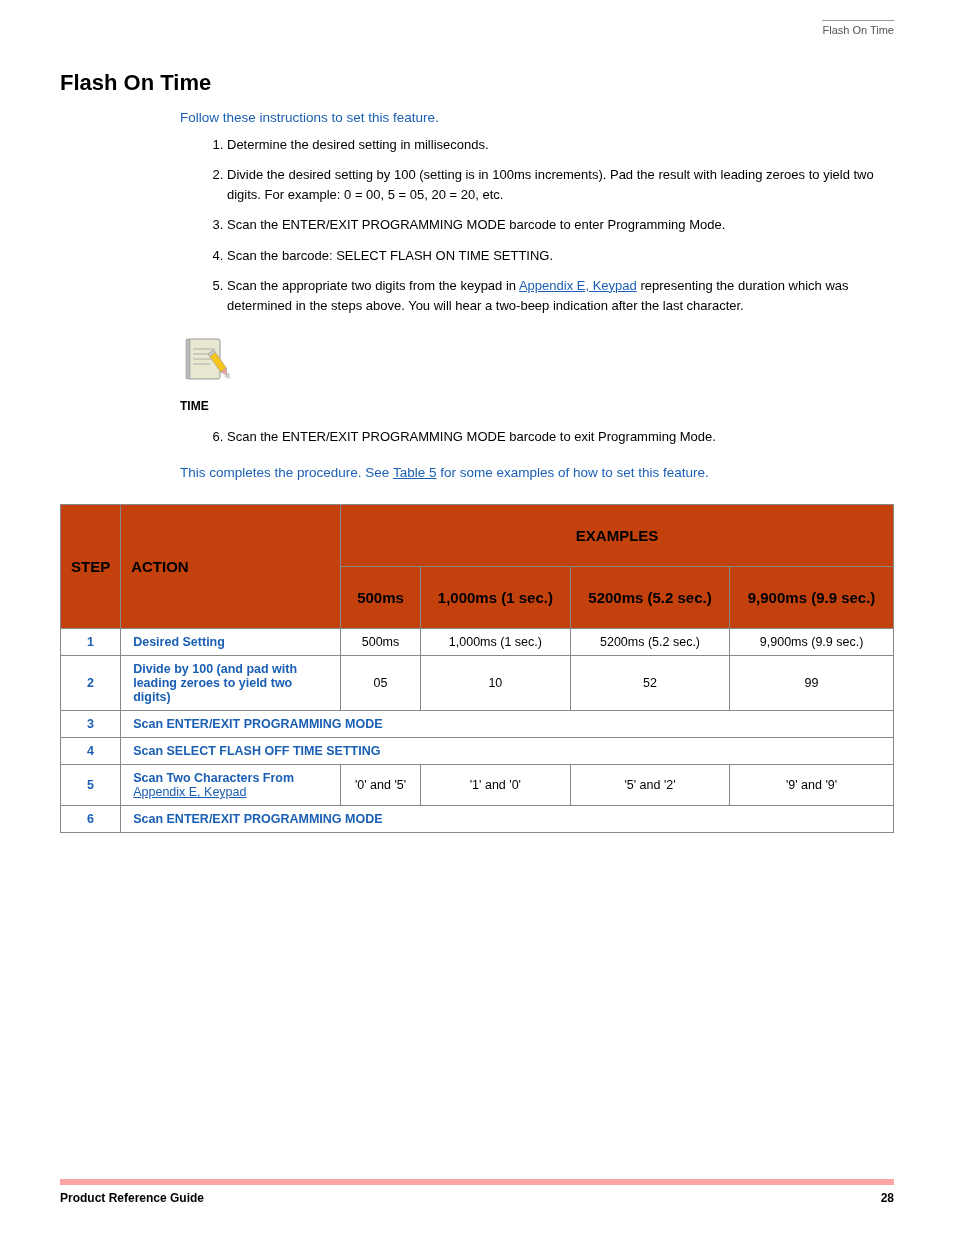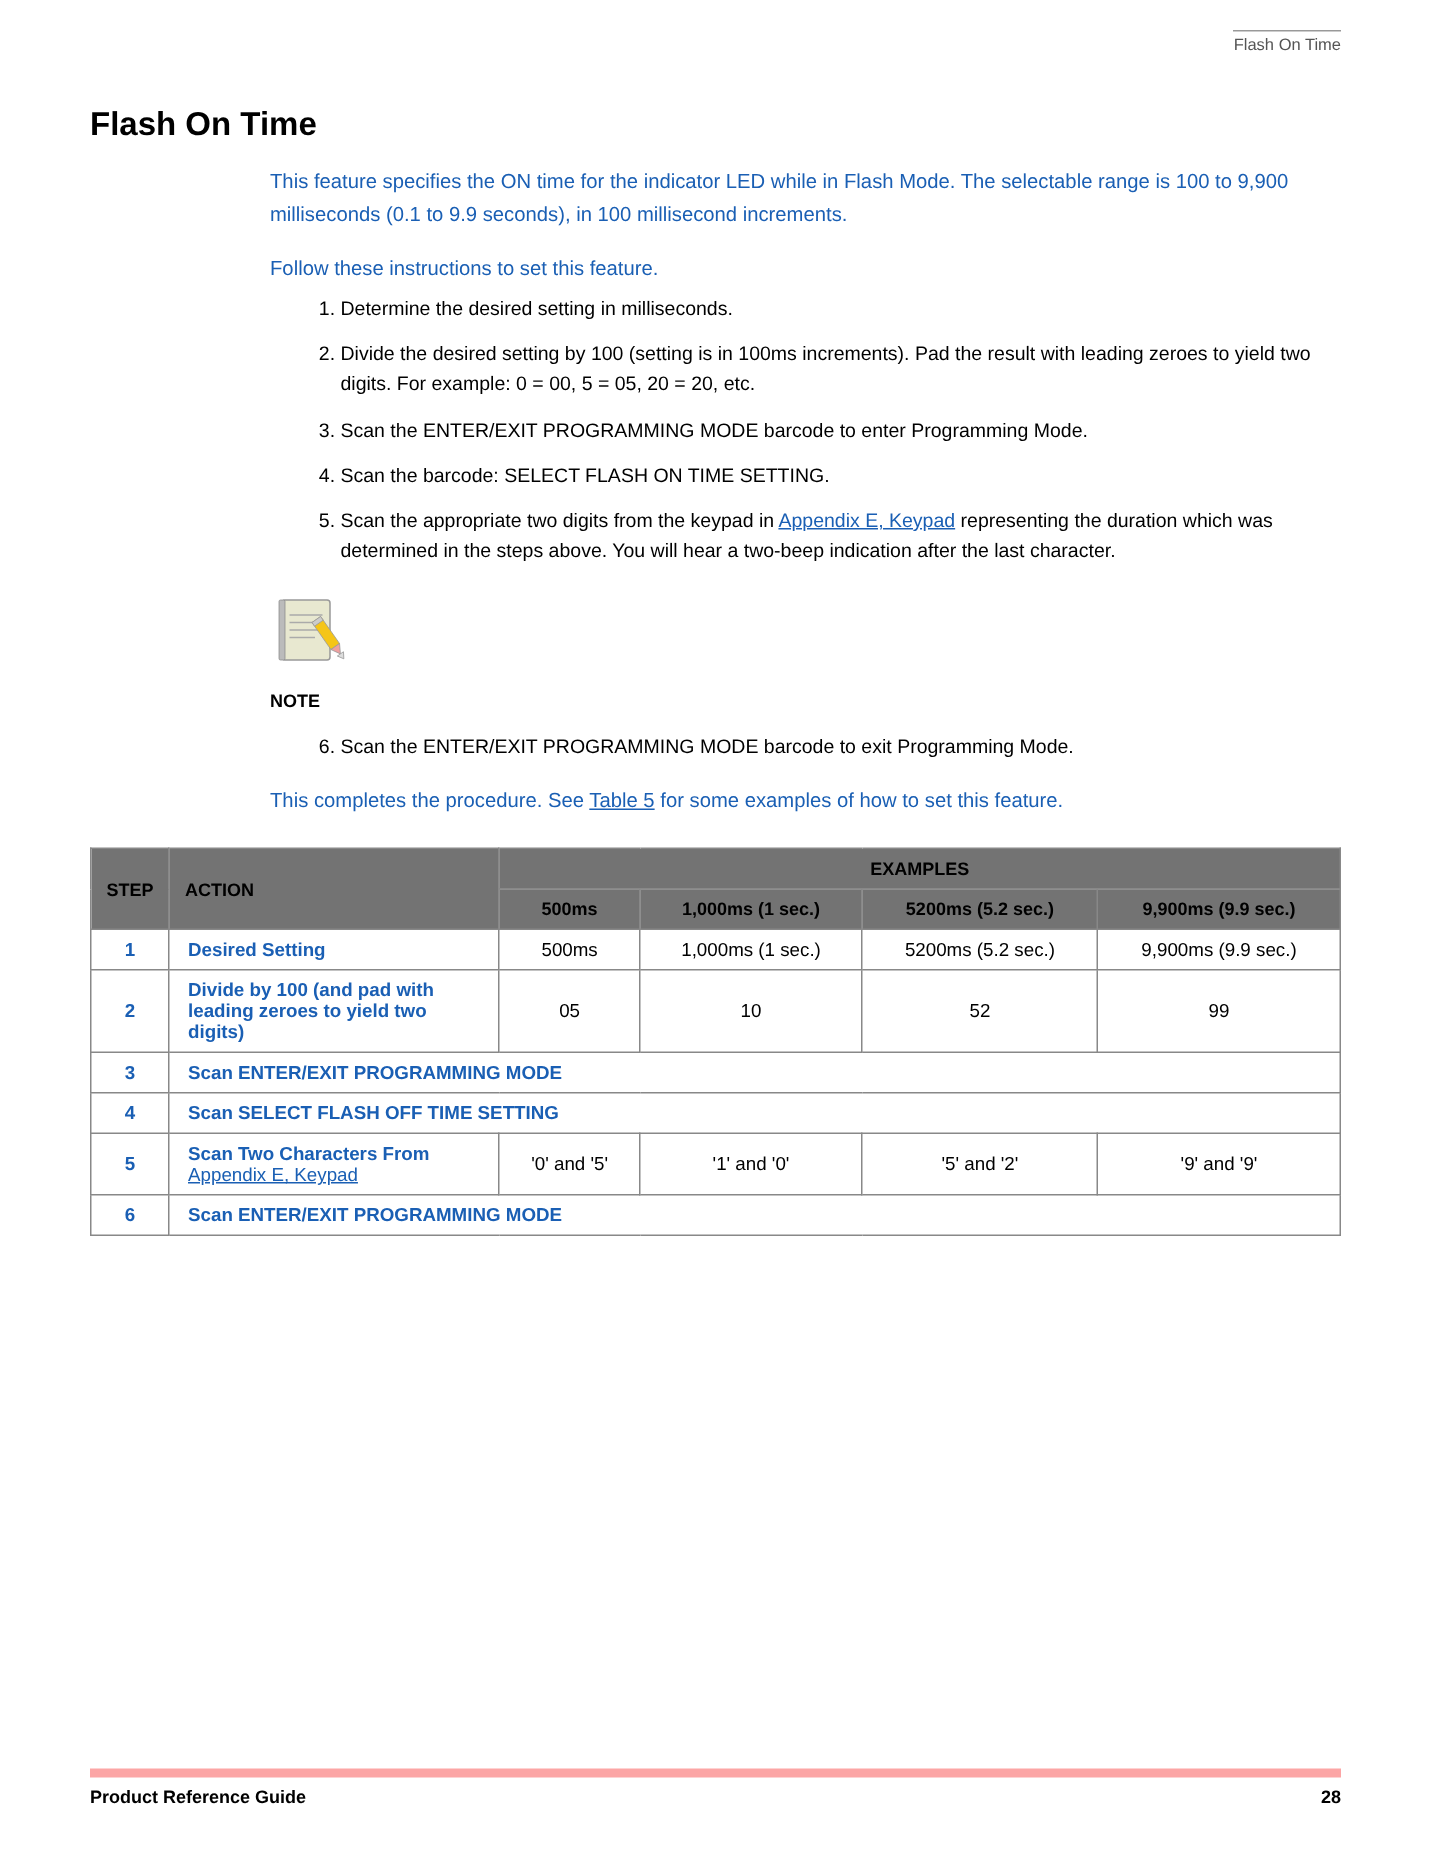--- a/index.html
+++ b/index.html
@@ -113,25 +113,25 @@
       font-weight: bold;
       color: #1a5fb4;
       margin-bottom: 8px;
     }
     table.main-table {
       width: 100%;
       border-collapse: collapse;
       font-size: 12.5px;
     }
     table.main-table th {
-      background: #737373;
+      background: #c2410c;
       border: 1px solid #888;
-      padding: 6px 10px;
-      font-weight: bold;
-      font-size: 12px;
+      padding: 22px 10px;
+      font-weight: bold;
+      font-size: 15px;
       text-align: center;
     }
     table.main-table th.left {
       text-align: left;
     }
     table.main-table td {
       border: 1px solid #888;
       padding: 6px 10px;
       vertical-align: middle;
       font-size: 12.5px;
@@ -184,21 +184,20 @@
 <body>
 
 <div class="page">
 
   <div class="top-right-header">
     <span>Flash On Time</span>
   </div>
 
   <h1 class="page-title">Flash On Time</h1>
 
-  <p class="intro-text">This feature specifies the ON time for the indicator LED while in Flash Mode. The selectable range is 100 to 9,900 milliseconds (0.1 to 9.9 seconds), in 100 millisecond increments.</p>
 
   <p class="follow-text">Follow these instructions to set this feature.</p>
 
   <ol class="steps-list">
     <li>Determine the desired setting in milliseconds.</li>
     <li>Divide the desired setting by 100 (setting is in 100ms increments). Pad the result with leading zeroes to yield two digits. For example: 0 = 00, 5 = 05, 20 = 20, etc.</li>
     <li>Scan the ENTER/EXIT PROGRAMMING MODE barcode to enter Programming Mode.</li>
     <li>Scan the barcode: SELECT FLASH ON TIME SETTING.</li>
     <li>Scan the appropriate two digits from the keypad in <span class="link">Appendix E, Keypad</span> representing the duration which was determined in the steps above. You will hear a two-beep indication after the last character.</li>
   </ol>
@@ -220,21 +219,21 @@
         <g transform="translate(28, 20) rotate(-35)">
           <rect x="0" y="0" width="7" height="22" fill="#f5c518" stroke="#999" stroke-width="0.5"></rect>
           <polygon points="0,22 7,22 3.5,28" fill="#f0a0a0" stroke="#999" stroke-width="0.5"></polygon>
           <polygon points="1,28 6,28 3.5,32" fill="#ddd" stroke="#999" stroke-width="0.5"></polygon>
           <rect x="0" y="0" width="7" height="3" fill="#ccc" stroke="#999" stroke-width="0.5"></rect>
         </g>
       </svg>
     </div>
   </div>
 
-  <div class="note-label">NOTE</div>
+  <div class="note-label">TIME</div>
 
   <ol class="steps-list" start="6">
     <li>Scan the ENTER/EXIT PROGRAMMING MODE barcode to exit Programming Mode.</li>
   </ol>
 
   <p class="completes-text">
     This completes the procedure. See <span class="link">Table 5</span> for some examples of how to set this feature.
   </p>
 
 

